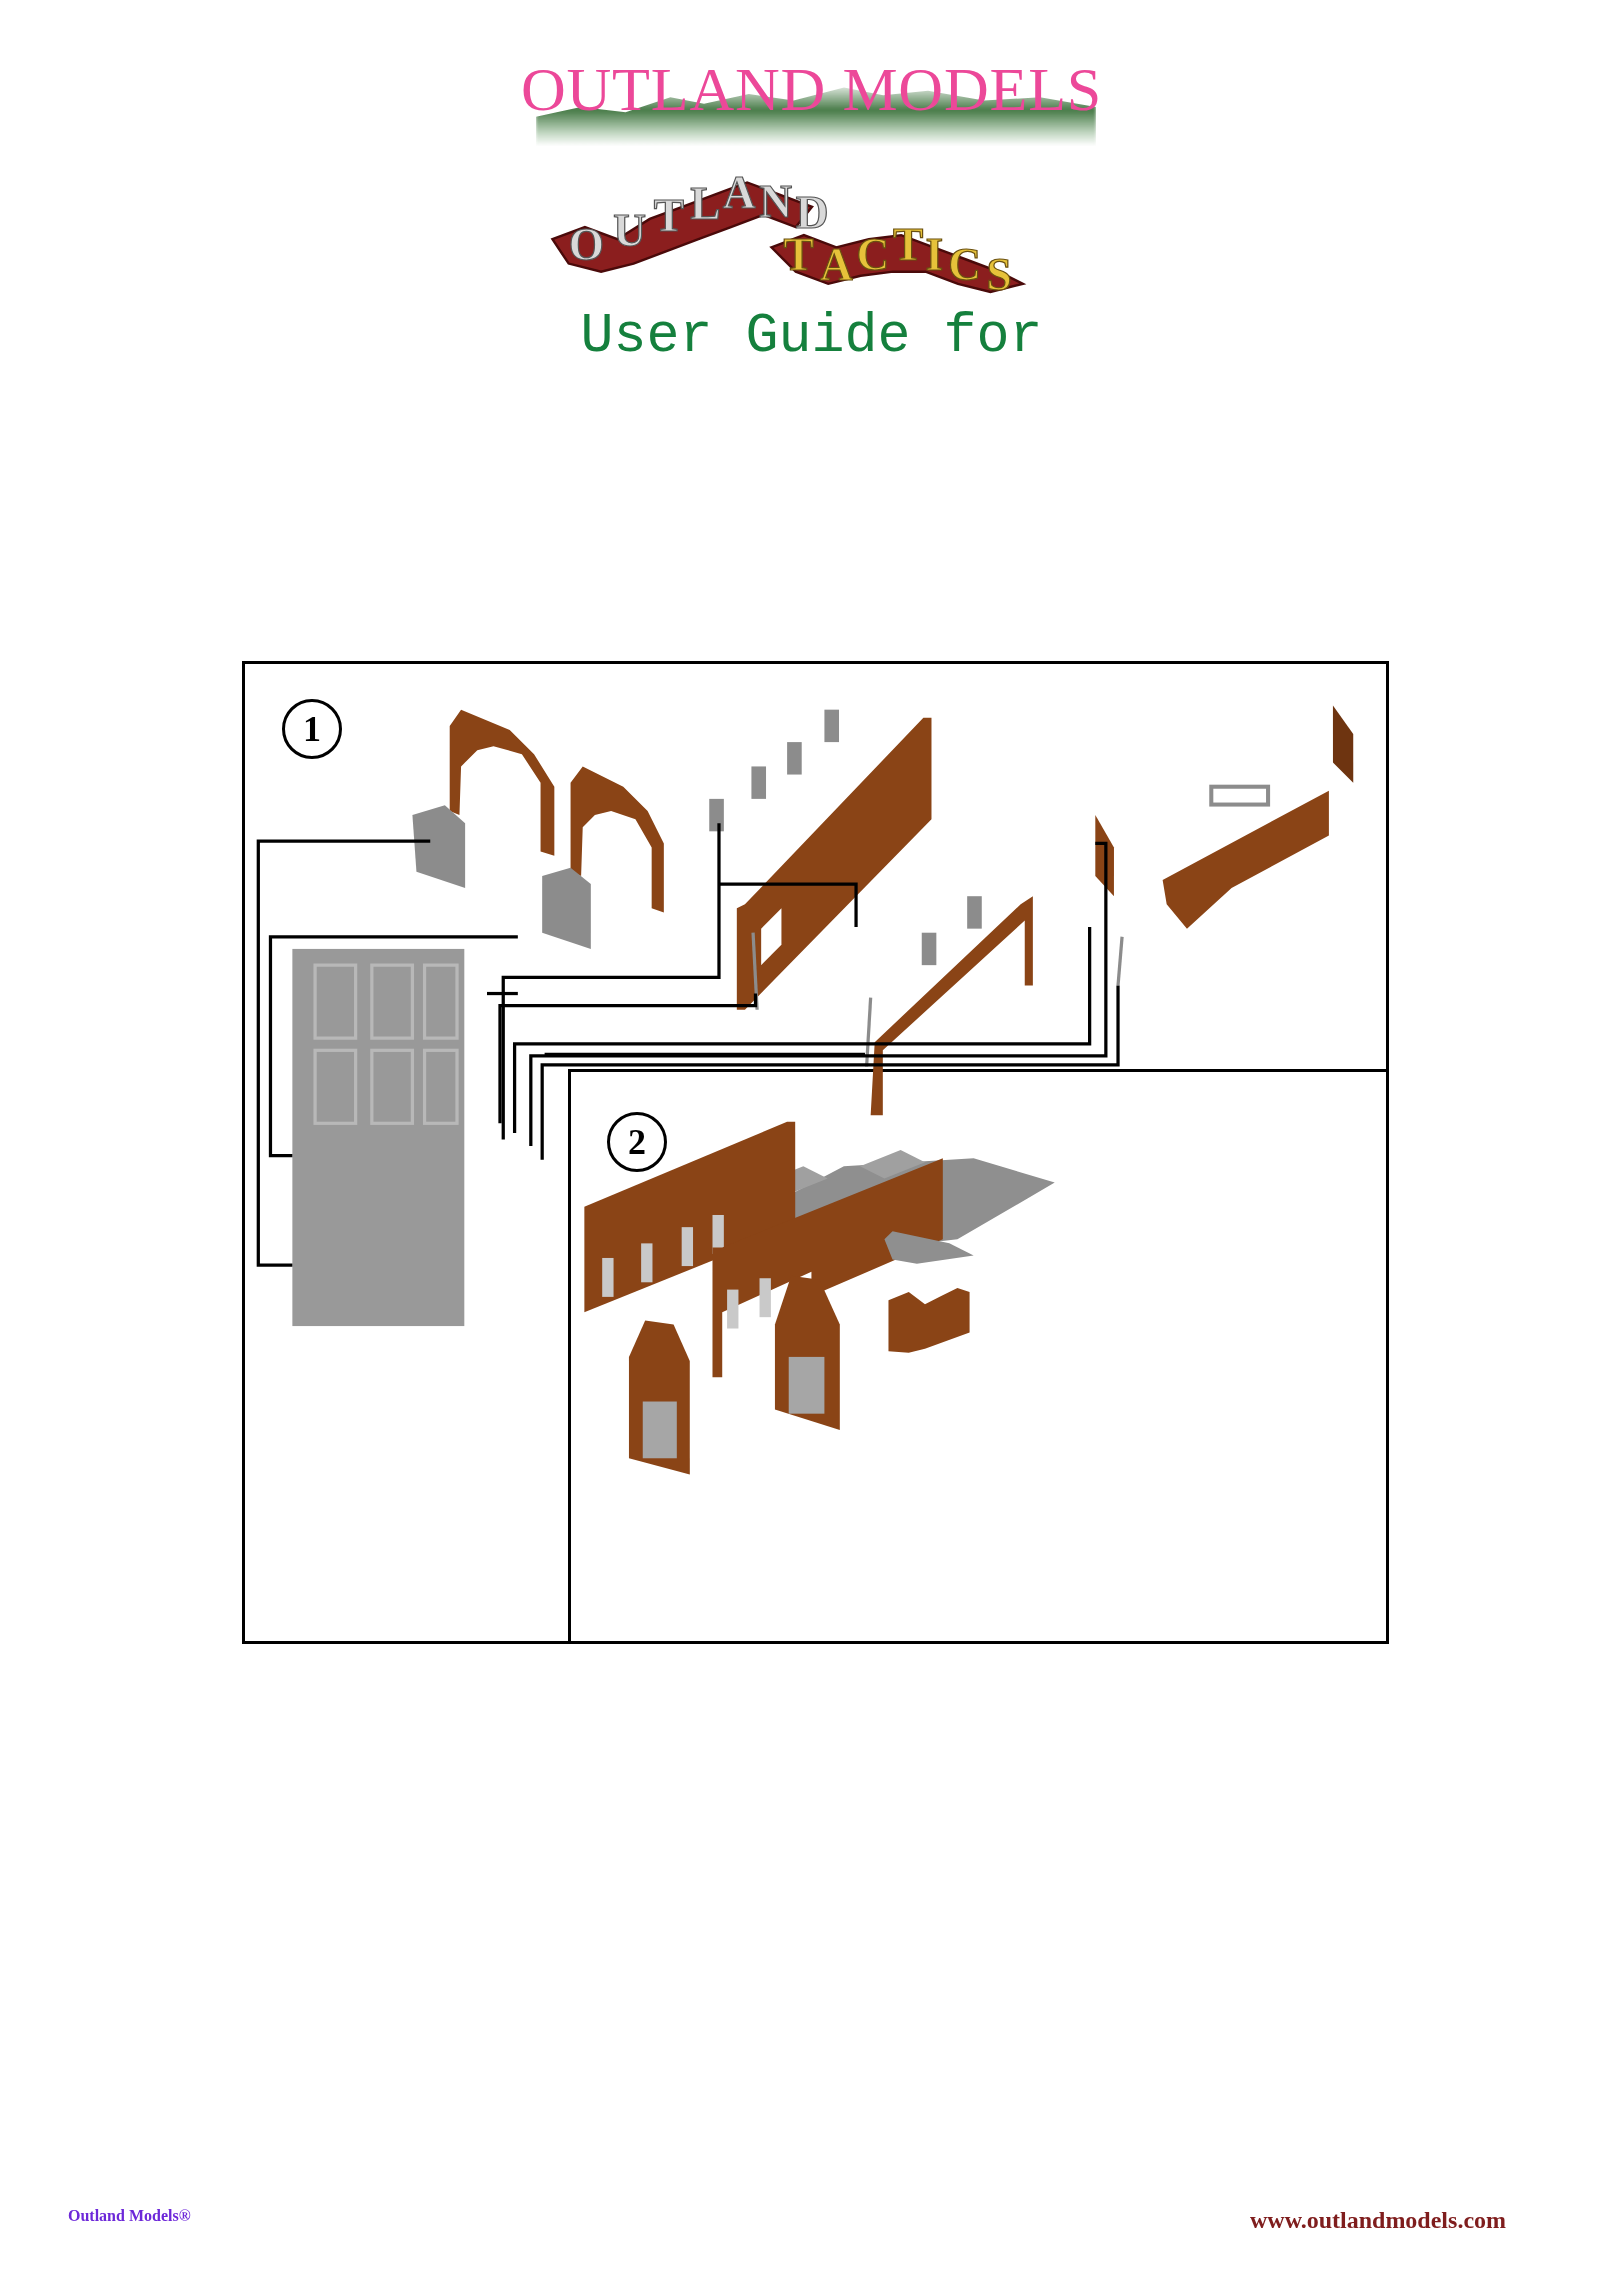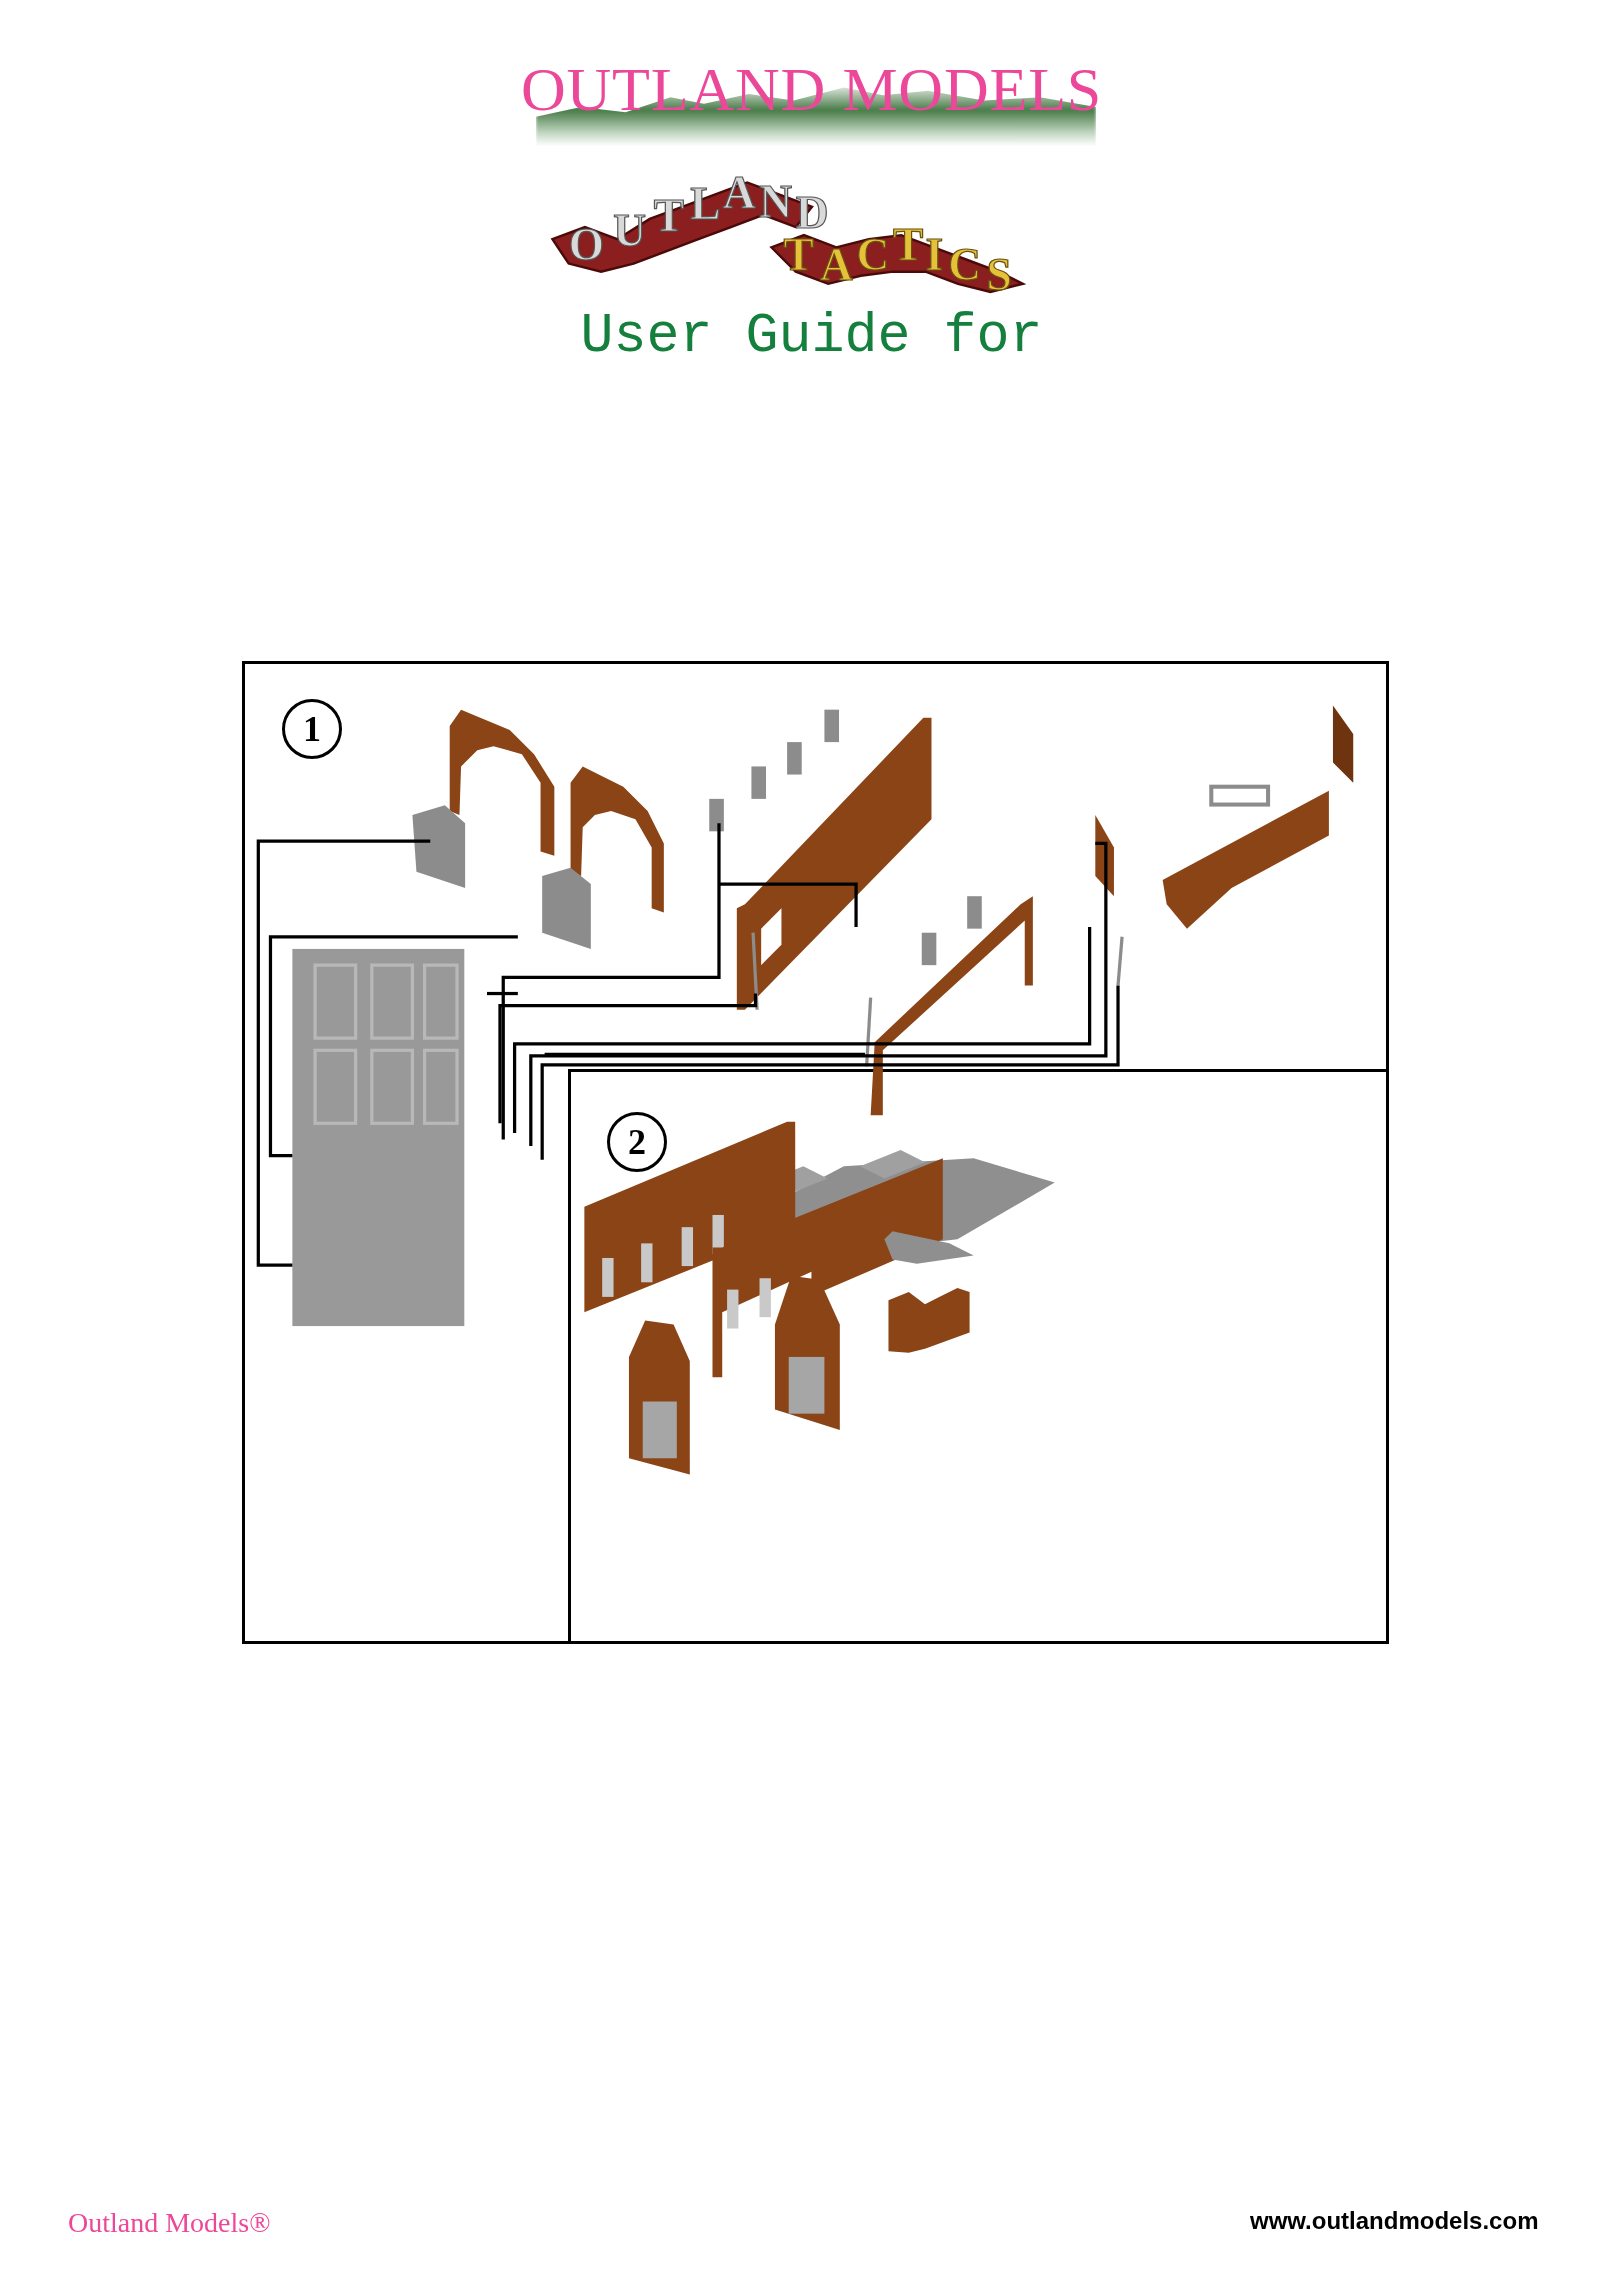--- a/index.html
+++ b/index.html
@@ -24,22 +24,22 @@
   #diagram { left:242px; top:661px; width:1147px; height:983px; border:3.2px solid #000; box-sizing:border-box; }
   #step2-box { left:568px; top:1069px; width:821px; height:575px; border:3.2px solid #000; border-right:none; border-bottom:none; box-sizing:border-box; }
 
   .step-circle { position:absolute; width:60px; height:60px; border:3.2px solid #000; border-radius:50%;
      box-sizing:border-box; text-align:center; font-family:"Liberation Serif", serif; font-weight:bold; font-size:36px; line-height:55px; color:#000; background:#fff; }
 
   .brown { fill:#8a4416; }
   .brown-dark { fill:#6e3410; }
   .grey { fill:#8c8c8c; }
 
-  #footer-left { left:68px; top:2207px; font-family:"Liberation Serif", serif; font-weight:normal; font-size:28px; color:#ec4899; }
-  #footer-right { left:1250px; top:2207px; font-family:Liberation Sans, sans-serif; font-weight:bold; font-size:24px; color:#000000; }
+  #footer-left { left:68px; top:2207px; font-family:"Liberation Serif", serif; font-weight:bold; font-size:16px; color:#6d28d9; }
+  #footer-right { left:1250px; top:2207px; font-family:Liberation Serif, serif; font-weight:bold; font-size:24px; color:#7f1d1d; }
 </style>
 </head>
 <body>
 
 <div id="logo-models" class="abs">
   <div class="mtn"></div>
   <div class="txt">OUTLAND MODELS</div>
 </div>
 
 <div id="logo-tactics" class="abs">

